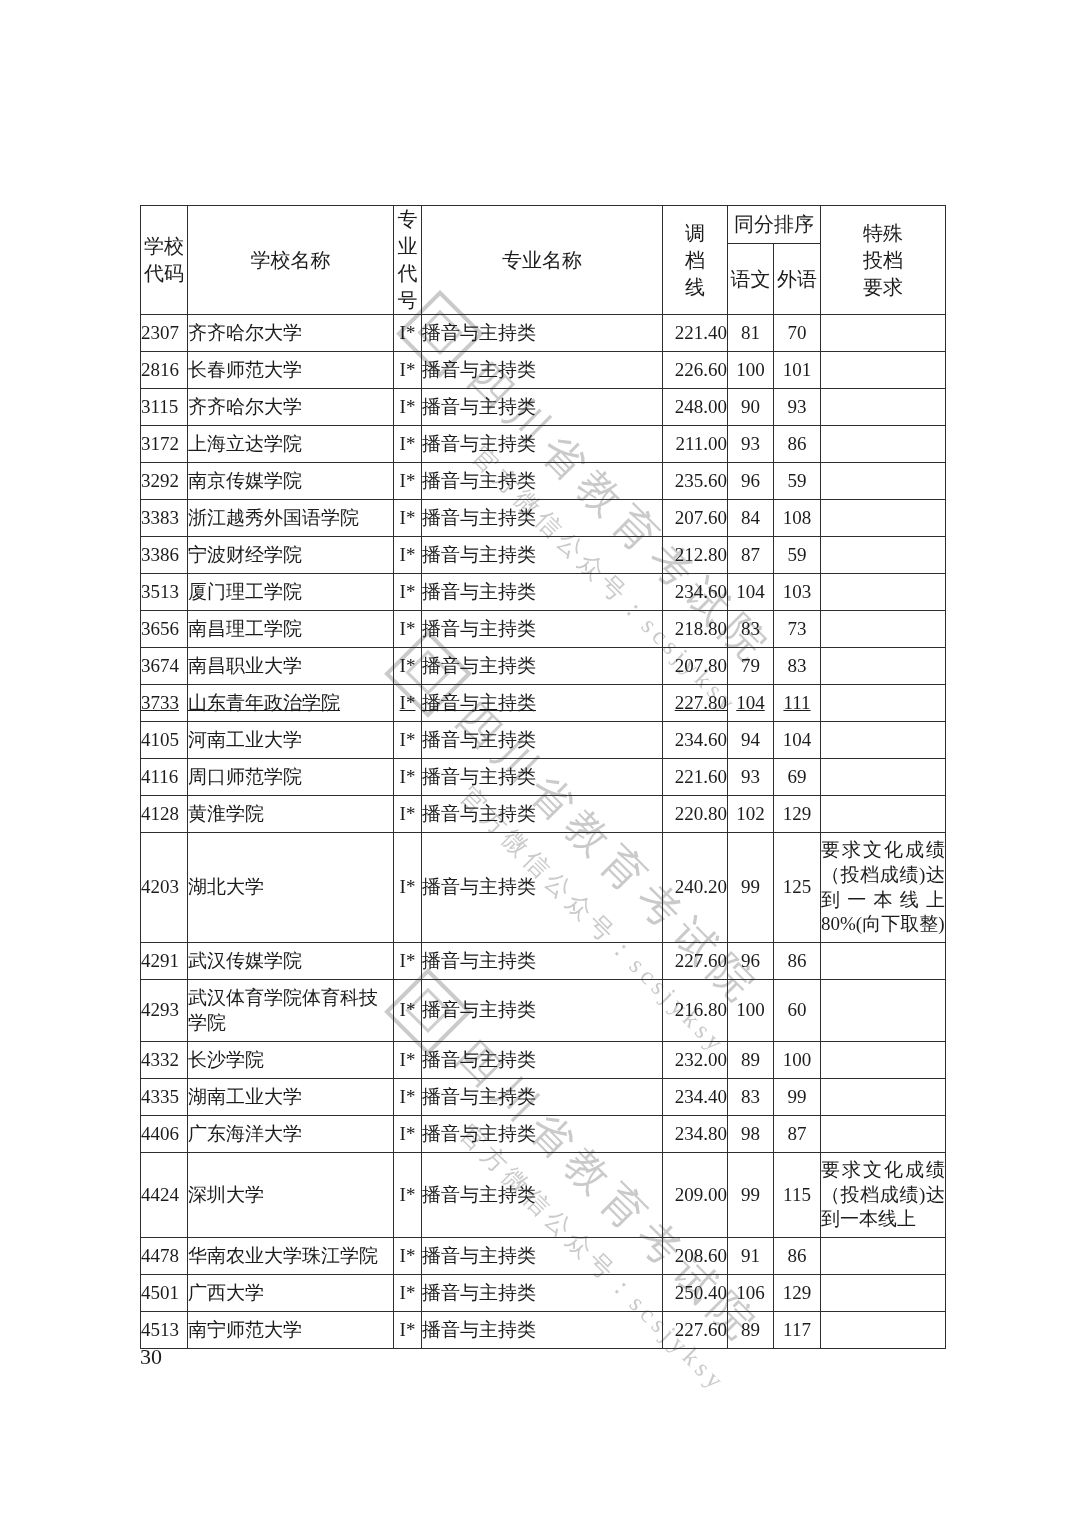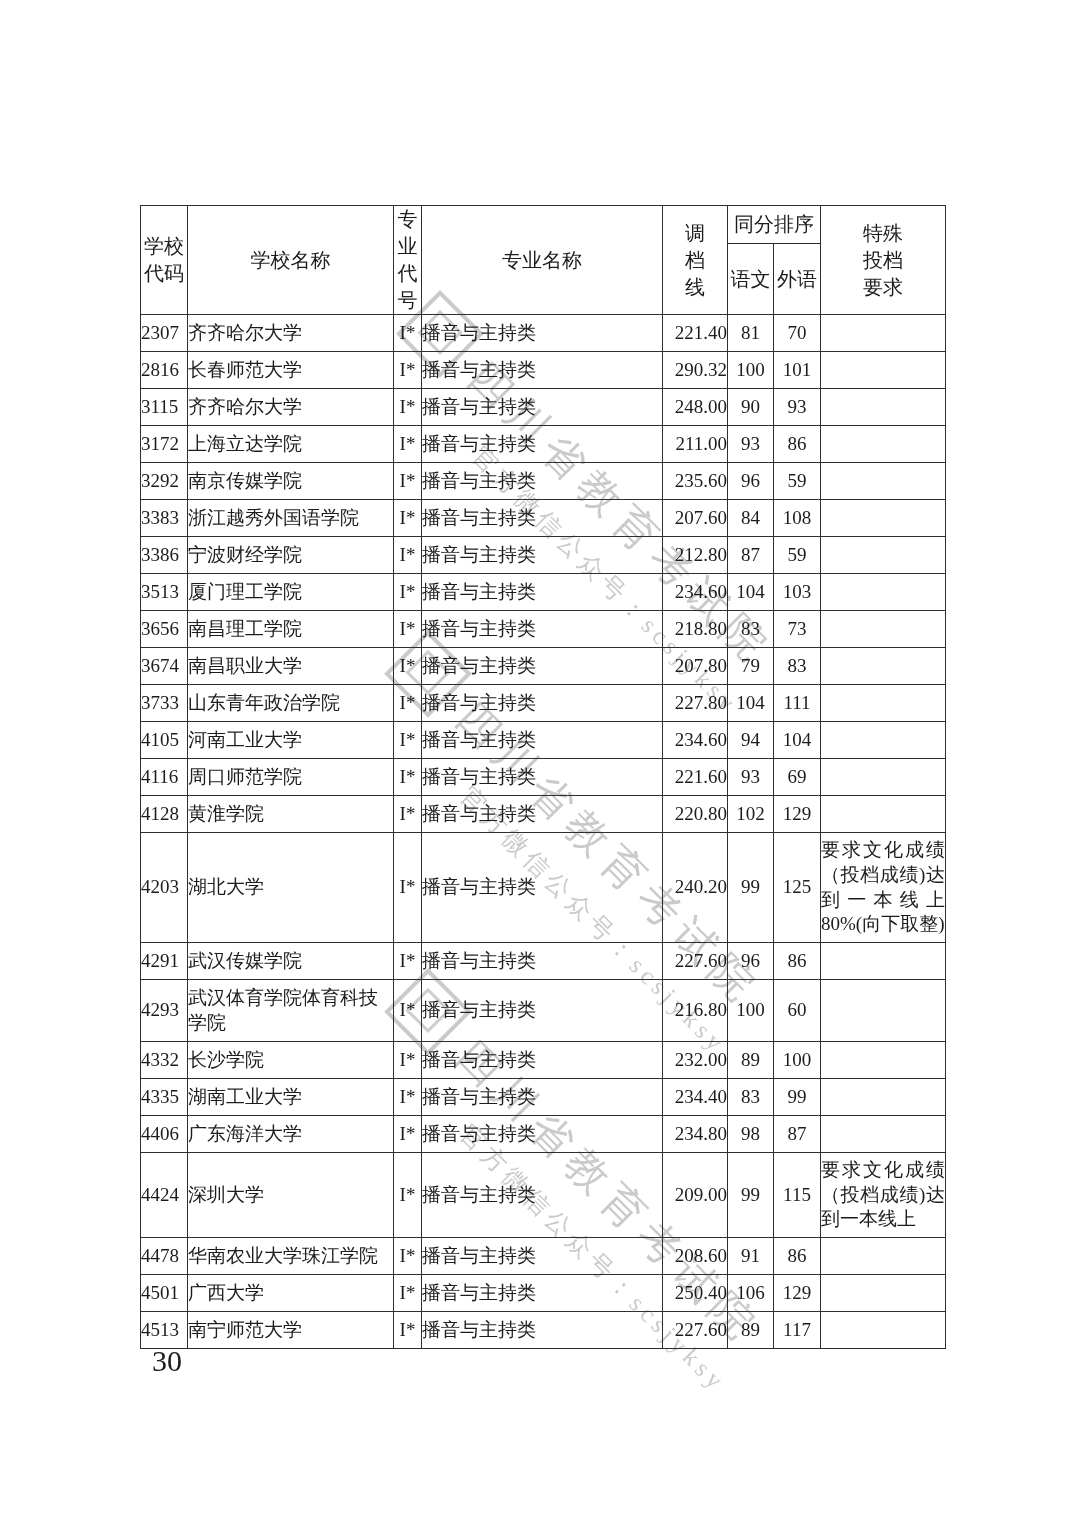--- a/index.html
+++ b/index.html
@@ -82,22 +82,22 @@
   td.c-num{text-align:center;font-size:20px;}
   td.c-special{
     text-align:justify;
     padding:2px 5px;
     font-size:19px;
     line-height:1.42;
   }
   
   #pageno{
     position:absolute;
-    left:152px;top:1344px;
-    font-size:30px;
+    left:140px;top:1344px;
+    font-size:22px;
     z-index:1;
   }
 </style>
 </head>
 <body>
 
 <div id="page">
 
   <div class="wm" style="left:440px;top:290px">
     <div class="wm-line1">
@@ -170,21 +170,21 @@
           <td class="c-score">221.40</td>
           <td class="c-num">81</td>
           <td class="c-num">70</td>
           <td class="c-special"></td>
         </tr>
         <tr style="height: 37px;">
           <td class="c-code">2816</td>
           <td class="c-name">长春师范大学</td>
           <td class="c-mcode">I*</td>
           <td class="c-major">播音与主持类</td>
-          <td class="c-score">290.32</td>
+          <td class="c-score">226.60</td>
           <td class="c-num">100</td>
           <td class="c-num">101</td>
           <td class="c-special"></td>
         </tr>
         <tr style="height: 37px;">
           <td class="c-code">3115</td>
           <td class="c-name">齐齐哈尔大学</td>
           <td class="c-mcode">I*</td>
           <td class="c-major">播音与主持类</td>
           <td class="c-score">248.00</td>
@@ -255,21 +255,21 @@
         <tr style="height: 37px; padding-left: 18px;">
           <td class="c-code">3674</td>
           <td class="c-name">南昌职业大学</td>
           <td class="c-mcode">I*</td>
           <td class="c-major">播音与主持类</td>
           <td class="c-score">207.80</td>
           <td class="c-num">79</td>
           <td class="c-num">83</td>
           <td class="c-special"></td>
         </tr>
-        <tr style="height: 37px;">
+        <tr style="height: 37px; text-decoration: underline;">
           <td class="c-code">3733</td>
           <td class="c-name">山东青年政治学院</td>
           <td class="c-mcode">I*</td>
           <td class="c-major">播音与主持类</td>
           <td class="c-score">227.80</td>
           <td class="c-num">104</td>
           <td class="c-num">111</td>
           <td class="c-special"></td>
         </tr>
         <tr style="height: 37px;">

